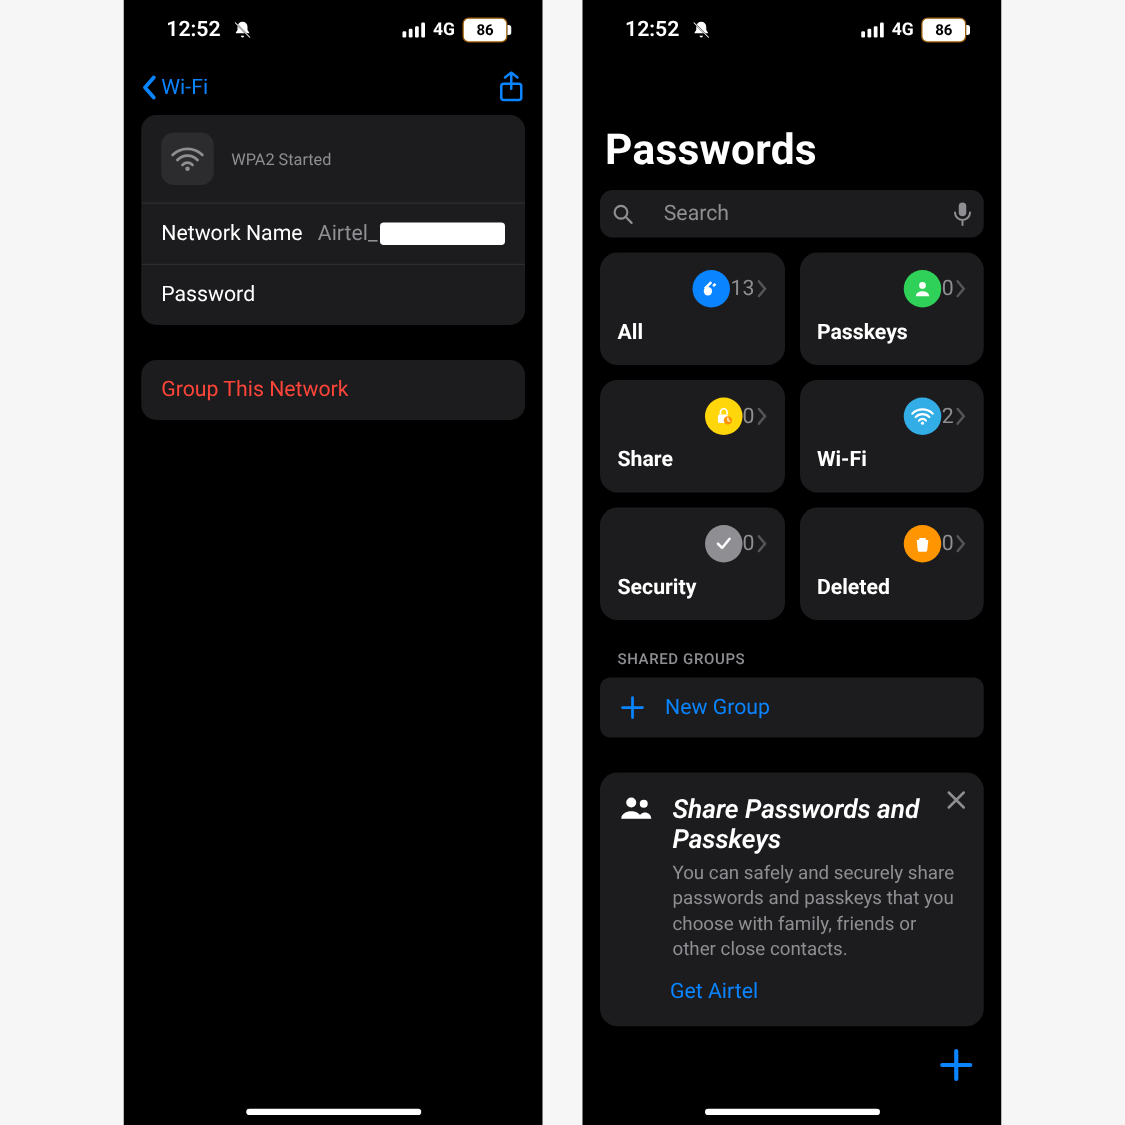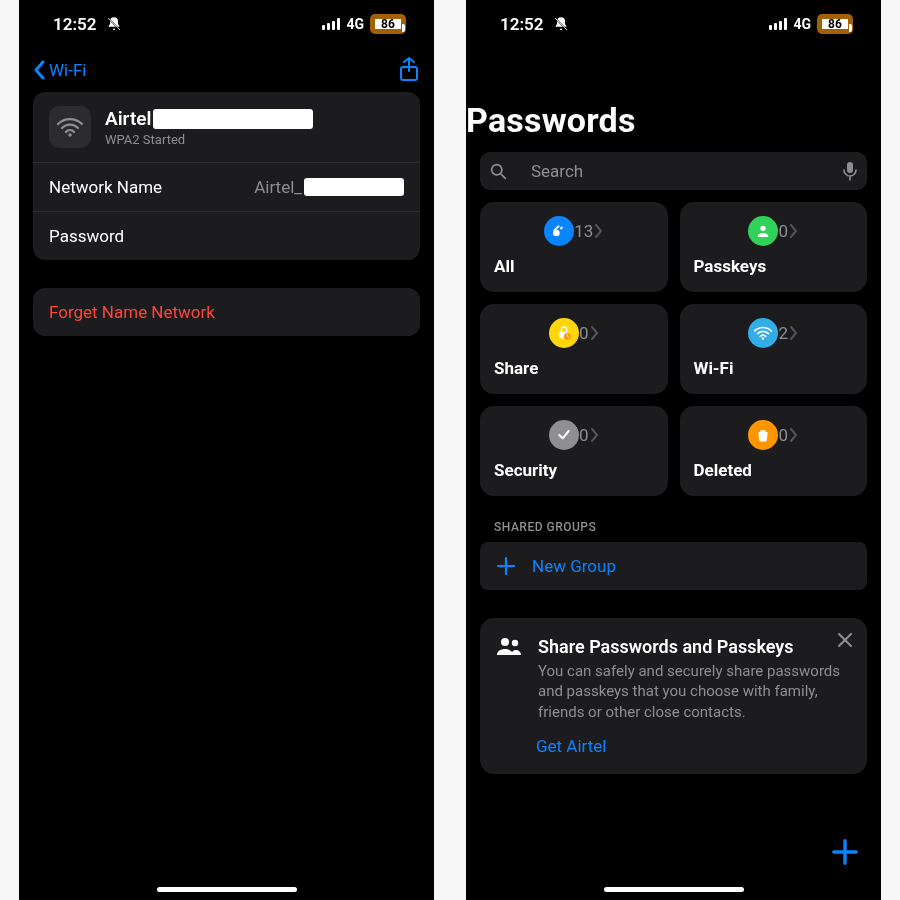--- a/index.html
+++ b/index.html
@@ -11,65 +11,65 @@
     --blue:#0a84ff;
     --red:#ff453a;
     --green:#30d158;
     --orange:#ff9f0a;
     --grey:#8e8e93;
     --yellow:#ffd60a;
     --azure:#32ade6;
   }
   *{box-sizing:border-box;font-family:-apple-system,BlinkMacSystemFont,"Segoe UI",Roboto,Helvetica,Arial,sans-serif;-webkit-font-smoothing:antialiased;}
   body{margin:0;background:#f6f6f6;width:900px;height:900px;display:flex;gap:32px;justify-content:center;align-items:flex-start;}
-  .phone{width:415px;height:900px;background:var(--bg);position:relative;overflow:hidden;color:var(--text);display:flex;flex-direction:column;}
+  .phone{width:335px;height:900px;background:var(--bg);position:relative;overflow:hidden;color:var(--text);display:flex;flex-direction:column;}
   .status-bar{height:48px;display:flex;align-items:center;justify-content:space-between;padding:0 28px 0 34px;font-size:17px;font-weight:600;}
   .status-right{display:flex;align-items:center;gap:6px;}
   .signal{display:flex;align-items:flex-end;gap:2px;height:12px;}
   .signal i{width:3px;background:#fff;border-radius:1px;}
   .signal i:nth-child(1){height:5px}
   .signal i:nth-child(2){height:7px}
   .signal i:nth-child(3){height:9px}
   .signal i:nth-child(4){height:12px}
   .net{font-size:14px;font-weight:700}
-  .batt{height:20px;width:36px;border:5px solid #a16207;border-radius:5px;position:relative;background:#fff;color:#000;font-size:12px;font-weight:700;display:flex;align-items:center;justify-content:center;}
+  .batt{height:20px;width:36px;border:1px solid #a16207;border-radius:5px;position:relative;background:#fff;color:#000;font-size:12px;font-weight:700;display:flex;align-items:center;justify-content:center;}
   .batt::after{content:"";position:absolute;right:-4px;top:5px;width:3px;height:8px;background:#fff;border-radius:0 2px 2px 0;}
   .bell{width:16px;height:18px;position:relative;display:inline-block;margin-left:6px}
   .bell svg{display:block}
   .navbar{height:44px;display:flex;align-items:center;justify-content:space-between;padding:0 14px;}
   .back{display:flex;align-items:center;gap:4px;color:var(--blue);font-size:17px;}
   .content{padding:0 14px;display:flex;flex-direction:column;gap:28px;}
   .card{background:var(--card);border-radius:12px;overflow:hidden;}
   .net-header{display:flex;align-items:center;gap:14px;padding:14px 16px;border-bottom:0.5px solid rgba(255,255,255,0.08);}
   .wifi-tile{width:42px;height:42px;border-radius:10px;background:var(--card2);display:flex;align-items:center;justify-content:center;}
   .net-name-line{display:flex;align-items:center;gap:2px;}
   .net-name{font-size:19px;font-weight:600;}
   .redact{background:#fff;border-radius:3px;height:20px;display:inline-block}
   .net-sub{font-size:13px;color:var(--sub);margin-top:2px;}
   .row{display:flex;align-items:flex-end;justify-content:space-between;padding:14px 16px;font-size:17px;}
   .row + .row{border-top:0.5px solid rgba(255,255,255,0.08);}
   .row .val{color:var(--sub);display:flex;align-items:center;gap:2px;}
   .action-card{background:var(--card);border-radius:12px;padding:14px 16px;font-size:17px;}
   .home-ind{position:absolute;bottom:8px;left:50%;transform:translateX(-50%);width:140px;height:5px;border-radius:3px;background:#fff;}
   
-  .title-large{font-size:34px;font-weight:700;letter-spacing:0.2px;padding:8px 0 12px;}
+  .title-large{font-size:34px;font-weight:700;letter-spacing:0.2px;padding:8px 18px 12px;}
   .search{margin:0 14px 12px;background:var(--card);height:38px;border-radius:10px;display:flex;align-items:center;padding:0 10px;gap:24px;color:var(--sub);}
   .search .ph{flex:1;font-size:17px;}
   .grid{padding:0 14px;display:grid;grid-template-columns:1fr 1fr;gap:12px;}
   .cat{background:var(--card);border-radius:14px;padding:14px 14px 16px;position:relative;display:flex;flex-direction:column;gap:10px;}
-  .cat-top{display:flex;align-items:center;justify-content:center;}
+  .cat-top{display:flex;align-items:center;justify-content:flex-end;}
   .icon-circ{width:30px;height:30px;border-radius:50%;display:flex;align-items:center;justify-content:center;}
   .count{display:flex;align-items:center;gap:2px;color:var(--sub);font-size:17px;}
   .chev{color:#555;}
   .cat-label{font-size:17px;font-weight:700;}
   .section-label{font-size:12px;color:var(--sub);letter-spacing:0.5px;padding:24px 28px 8px;font-weight:500}
   .group-row{margin:0 14px;background:var(--card);border-radius:8px;padding:14px 16px;display:flex;align-items:center;gap:16px;color:var(--blue);font-size:17px;}
   .share-card{margin:28px 14px 0;background:var(--card);border-radius:14px;padding:18px 16px 18px 16px;position:relative;}
   .share-head{display:flex;align-items:flex-start;gap:14px;}
-  .share-title{font-size:18px;font-weight:600;}
+  .share-title{font-size:21px;font-weight:600;font-style:italic;}
   .share-body{font-size:15px;color:var(--sub);margin-top:4px;line-height:1.35;}
   .share-link{color:var(--blue);font-size:17px;margin-top:14px;margin-left:40px;}
   .close-x{position:absolute;top:14px;right:14px;color:var(--sub);}
   .fab{position:absolute;bottom:34px;right:22px;color:var(--blue);}
   svg{display:block}
 </style>
 </head>
 <body>
 
 <div class="phone">
@@ -114,43 +114,39 @@
   <div class="content">
     <div class="card">
       <div class="net-header">
         <div class="wifi-tile">
           <svg width="26" height="20" viewBox="0 0 26 20">
               <path d="M1 7a17 17 0 0 1 24 0M5 11a11 11 0 0 1 16 0M9 15a5 5 0 0 1 8 0" stroke="#8e8e93" stroke-width="2.2" fill="none" stroke-linecap="round"></path>
               <circle cx="13" cy="18" r="1.8" fill="#8e8e93"></circle>
             </svg>
         </div>
         <div>
-          <div class="net-name-line">
-            <span class="net-name">Airtel</span>
-            <span class="redact" style="width:160px"></span>
-          </div>
           <div class="net-sub">WPA2 Started</div>
         </div>
       </div>
       <div class="row">
         <span>Network Name</span>
         <span class="val">
           <span>Airtel_</span>
           <span class="redact" style="width:100px;height:18px"></span>
         </span>
       </div>
       <div class="row">
         <span>Password</span>
         <span class="val"></span>
       </div>
     </div>
 
 
     <div class="action-card" style="color:var(--red)">
-      <span>Forget Name Network</span>
+      <span>Group This Network</span>
     </div>
   </div>
 
   <div class="home-ind"></div>
 </div>
 
 <div class="phone">
   <div class="status-bar">
     <div style="display:flex;align-items:center;gap:4px">
       <span>12:52</span>

